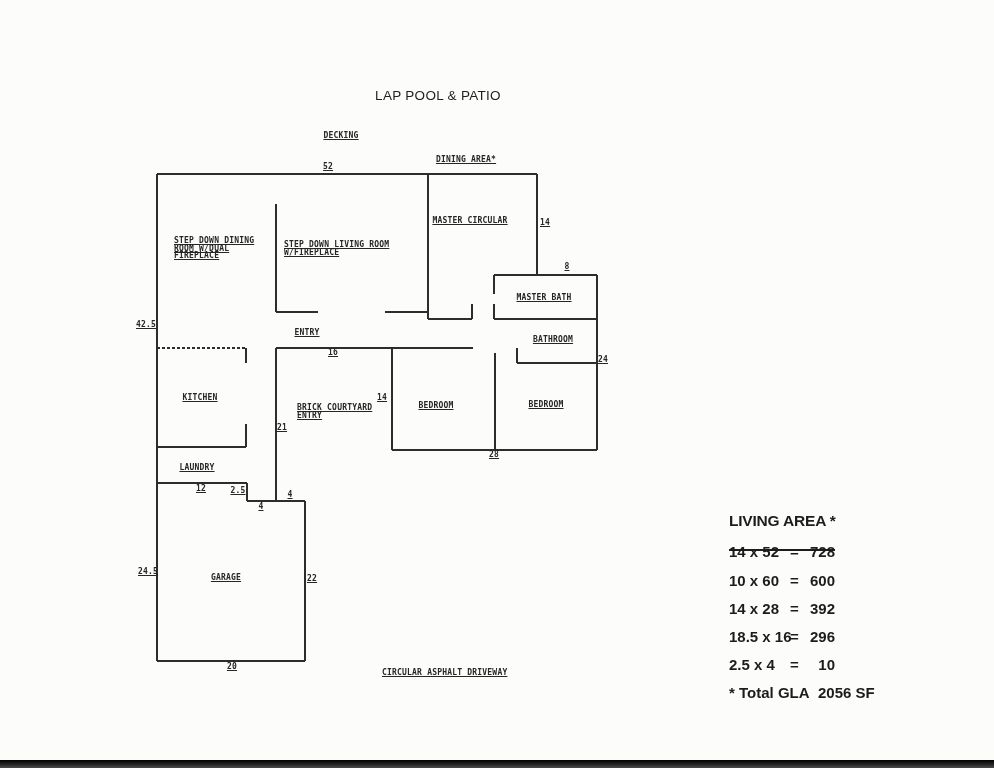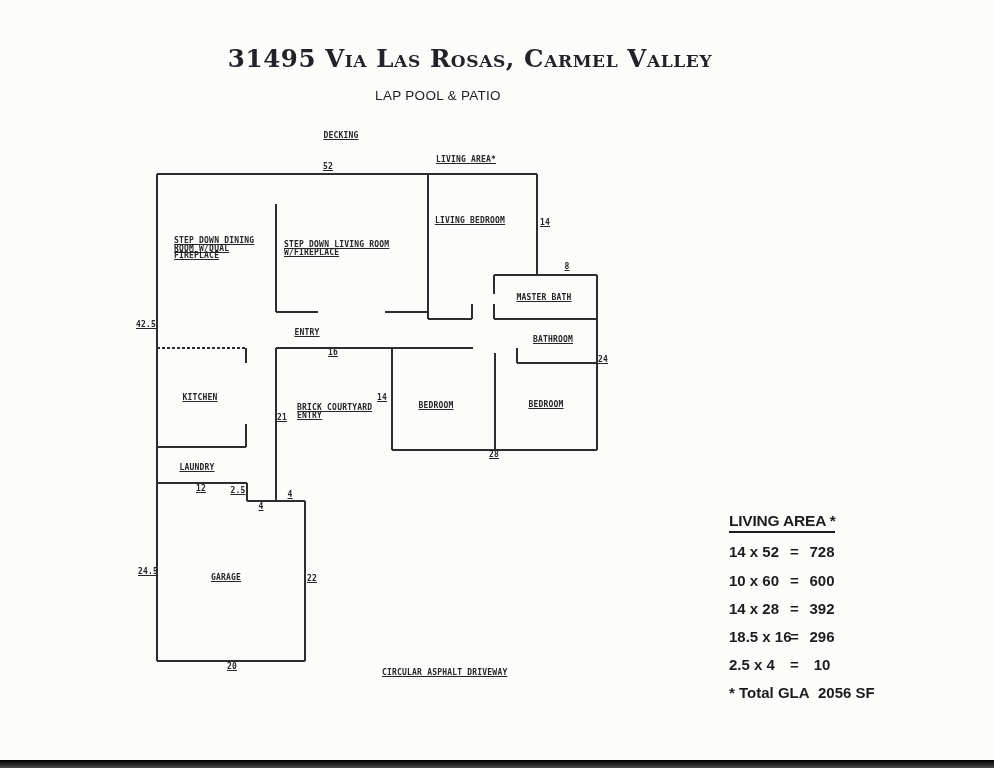--- a/index.html
+++ b/index.html
@@ -33,40 +33,39 @@
   }
   .pl.c { transform:translateX(-50%); }
   
   .gla {
     position:absolute; left:729px; top:512px; width:170px; height:200px;
     font-family:"Liberation Sans", sans-serif; font-weight:bold; color:#1c1c1c;
   }
   .gla-title {
     position:absolute; left:0; top:0; display:inline-block; white-space:nowrap;
     font-size:15.5px; letter-spacing:-0.2px;
-    border-bottom:2.2px solid #1c1c1c; padding-bottom:1px;
+    border-bottom:2.2px solid #1c1c1c; padding-bottom:19px;
   }
   .gla-row { position:absolute; left:0; display:flex; font-size:15px; white-space:nowrap; }
   .gla-row .expr { width:61px; }
   .gla-row .eq   { width:19px; }
-  .gla-row .val  { width:26px; text-align:center; }
+  .gla-row .val  { width:26px; text-align:right; }
   .gla-total { position:absolute; left:0; display:flex; font-size:15px; white-space:nowrap; }
   .gla-total .tlabel { width:89px; }
   
   .scan-strip {
     position:absolute; left:0; top:760px; width:994px; height:8px;
     background:linear-gradient(to bottom, #000 0%, #242424 55%, #4c4c4c 100%);
   }
 </style>
 </head>
 <body>
 
 <div class="page">
 
-  <h1 class="title">31495 Via Las Rosas, Carmel Valley</h1>
   <div class="subtitle">LAP POOL &amp; PATIO</div>
 
   <svg class="plan" viewBox="0 0 994 768" shape-rendering="crispEdges">
     <line x1="157" y1="174" x2="537" y2="174"></line>
     <line x1="157" y1="174" x2="157" y2="661"></line>
     <line x1="428" y1="174" x2="428" y2="319"></line>
     <line x1="428" y1="319" x2="472" y2="319"></line>
     <line x1="472" y1="319" x2="472" y2="304"></line>
     <line x1="276" y1="204" x2="276" y2="312"></line>
     <line x1="276" y1="312" x2="318" y2="312"></line>
@@ -89,24 +88,24 @@
     <line x1="246" y1="424" x2="246" y2="447"></line>
     <line x1="157" y1="447" x2="246" y2="447"></line>
     <line x1="157" y1="483" x2="247" y2="483"></line>
     <line x1="247" y1="483" x2="247" y2="501"></line>
     <line x1="247" y1="501" x2="305" y2="501"></line>
     <line x1="305" y1="501" x2="305" y2="661"></line>
     <line x1="157" y1="661" x2="305" y2="661"></line>
   </svg>
 
   <div class="pl c" style="left:341px;top:132px">DECKING</div>
-  <div class="pl c" style="left:466px;top:156px">LIVING AREA*</div>
+  <div class="pl c" style="left:466px;top:156px">DINING AREA*</div>
   <div class="pl" style="left:382px;top:669px">CIRCULAR ASPHALT DRIVEWAY</div>
 
-  <div class="pl c" style="left:470px;top:217px">LIVING BEDROOM</div>
+  <div class="pl c" style="left:470px;top:217px">MASTER CIRCULAR</div>
   <div class="pl c" style="left:544px;top:294px">MASTER BATH</div>
   <div class="pl c" style="left:553px;top:336px">BATHROOM</div>
   <div class="pl c" style="left:436px;top:402px">BEDROOM</div>
   <div class="pl c" style="left:546px;top:401px">BEDROOM</div>
   <div class="pl c" style="left:200px;top:394px">KITCHEN</div>
   <div class="pl c" style="left:197px;top:464px">LAUNDRY</div>
   <div class="pl c" style="left:226px;top:574px">GARAGE</div>
   <div class="pl c" style="left:307px;top:329px">ENTRY</div>
 
   <div class="pl" style="left:174px;top:237px">
@@ -122,21 +121,21 @@
     <div>BRICK COURTYARD</div>
     <div>ENTRY</div>
   </div>
 
   <div class="pl c" style="left:328px;top:163px">52</div>
   <div class="pl" style="left:540px;top:219px">14</div>
   <div class="pl c" style="left:567px;top:263px">8</div>
   <div class="pl" style="left:136px;top:321px">42.5</div>
   <div class="pl" style="left:598px;top:356px">24</div>
   <div class="pl c" style="left:333px;top:349px">16</div>
-  <div class="pl" style="left:277px;top:414px">21</div>
+  <div class="pl" style="left:277px;top:424px">21</div>
   <div class="pl" style="left:377px;top:394px">14</div>
   <div class="pl c" style="left:494px;top:451px">28</div>
   <div class="pl c" style="left:201px;top:485px">12</div>
   <div class="pl c" style="left:238px;top:487px">2.5</div>
   <div class="pl c" style="left:261px;top:503px">4</div>
   <div class="pl c" style="left:290px;top:491px">4</div>
   <div class="pl" style="left:138px;top:568px">24.5</div>
   <div class="pl" style="left:307px;top:575px">22</div>
   <div class="pl c" style="left:232px;top:663px">20</div>
 

